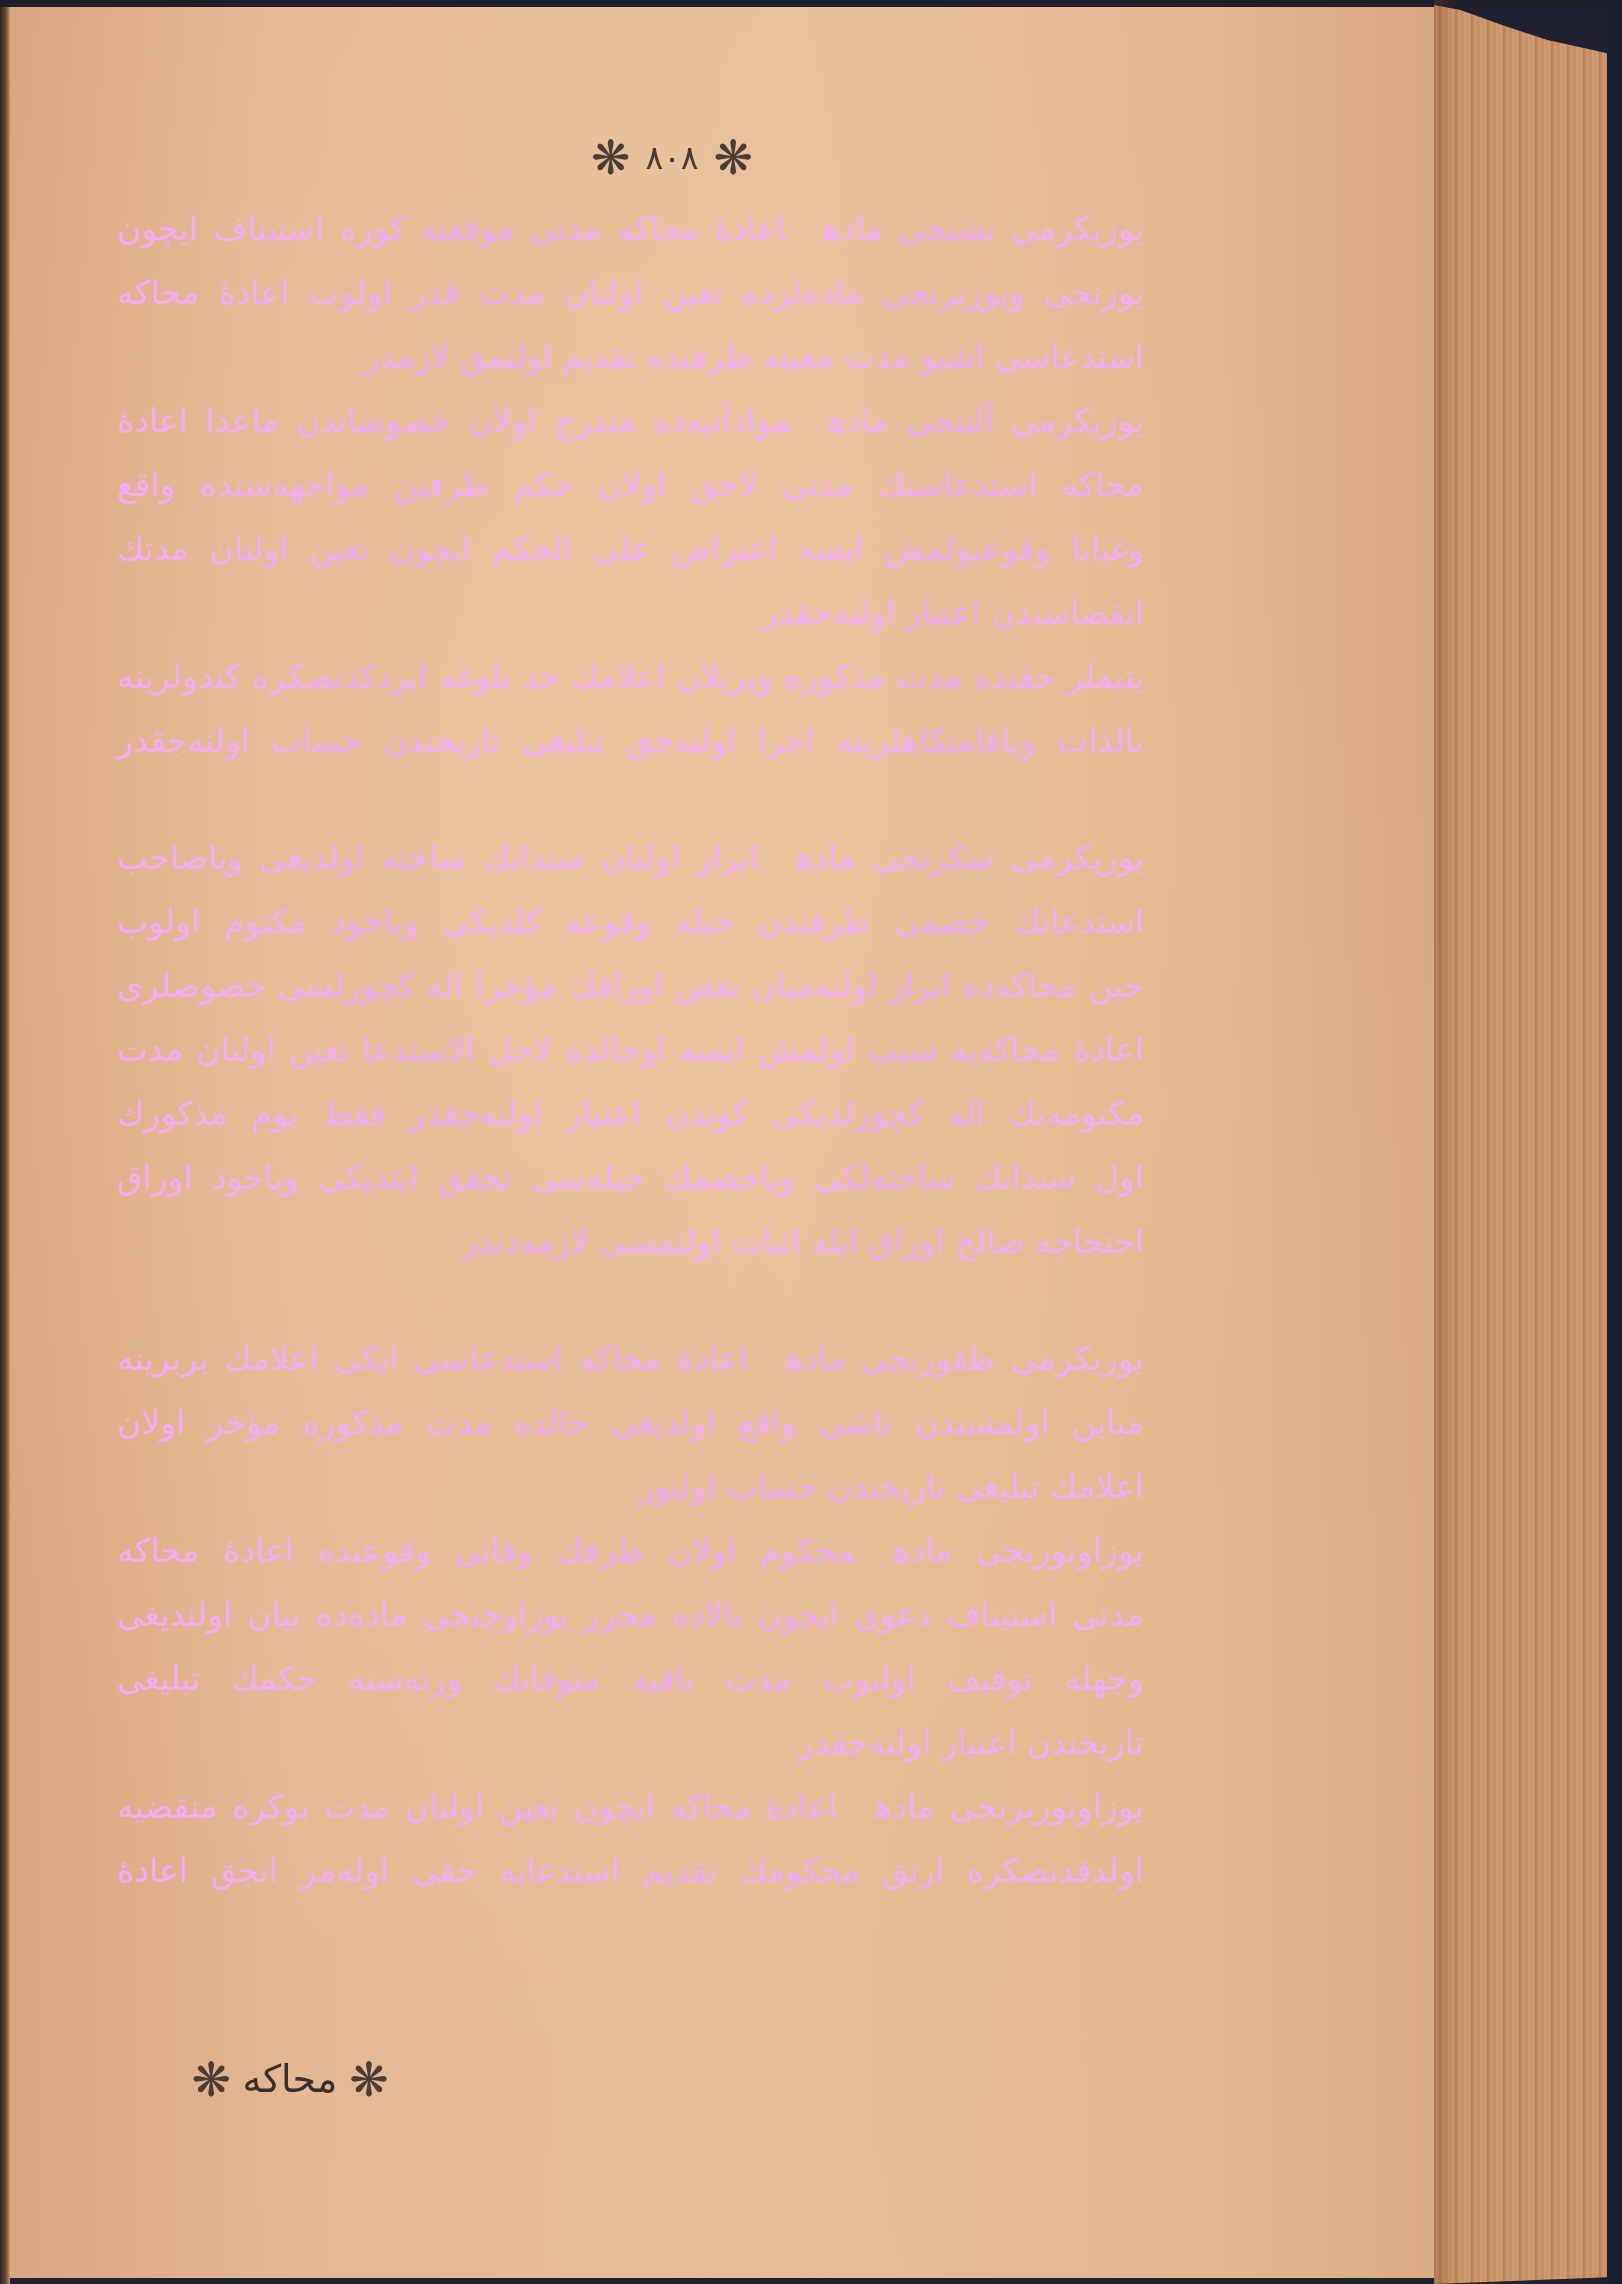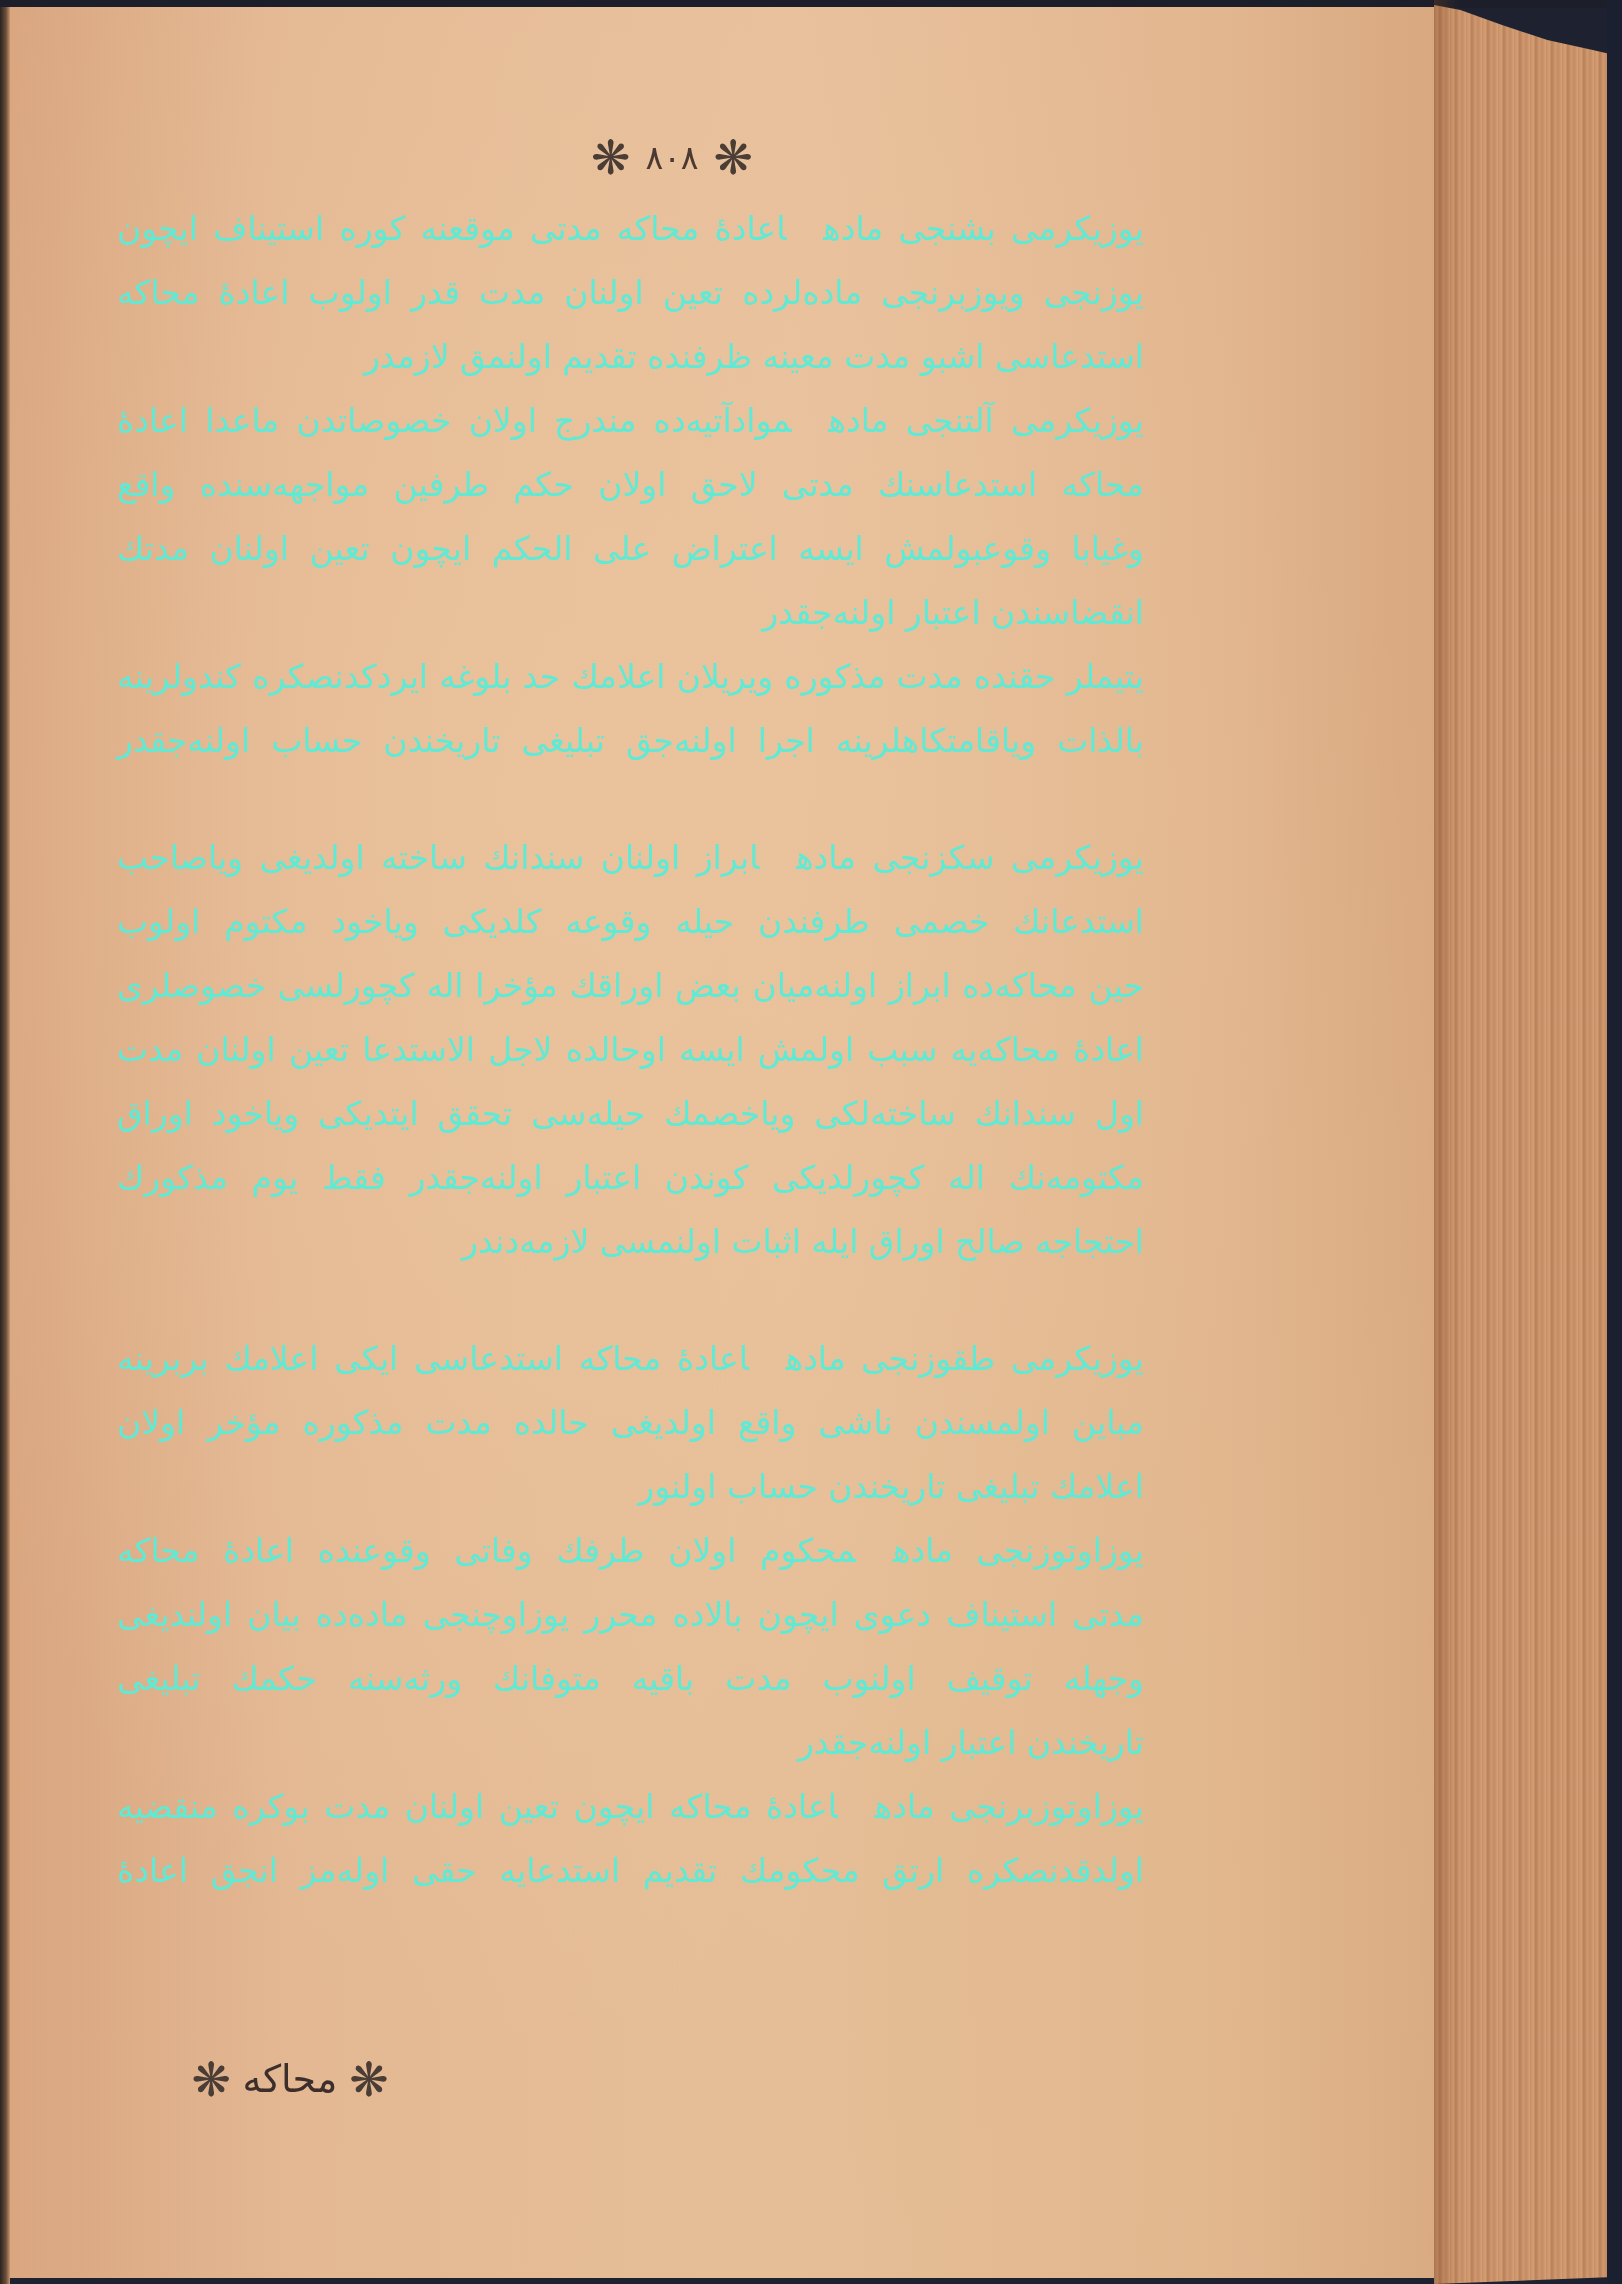--- a/index.html
+++ b/index.html
@@ -84,21 +84,21 @@
       color: #4a3a32;
       direction: rtl;
       letter-spacing: 3.3px;
     }
 
     .text-block {
       position: absolute;
       left: 117px; top: 197px;
       width: 1027px;
       direction: rtl;
-      color: #5eead4;
+      color: #f0abfc;
       font-family: "DejaVu Sans", sans-serif;
       font-size: 33px;
     }
     .line {
       height: 64px;
       line-height: 64px;
       white-space: nowrap;
       text-align: justify;
       text-align-last: justify;
     }
@@ -157,22 +157,22 @@
     <div class="line">وغيابا وقوعبولمش ايسه اعتراض على الحكم ايچون تعين اولنان مدتك</div>
     <div class="line last">انقضاسندن اعتبار اولنه‌جقدر</div>
 
     <div class="line">يتيملر حقنده مدت مذكوره ويريلان اعلامك حد بلوغه ايردكدنصكره كندولرينه</div>
     <div class="line gap-after">بالذات وياقامتكاهلرينه اجرا اولنه‌جق تبليغى تاريخندن حساب اولنه‌جقدر</div>
 
     <div class="line"><span class="article-label">يوزيكرمى سكزنجى ماده</span><span>ابراز اولنان سندانك ساخته اولديغى وياصاحب</span></div>
     <div class="line">استدعانك خصمى طرفندن حيله وقوعه كلديكى وياخود مكتوم اولوب</div>
     <div class="line">حين محاكه‌ده ابراز اولنه‌ميان بعض اوراقك مؤخرا اله كچورلسى خصوصلرى</div>
     <div class="line">اعادهٔ محاكه‌يه سبب اولمش ايسه اوحالده لاجل الاستدعا تعين اولنان مدت</div>
+    <div class="line">مكتومه‌نك اله كچورلديكى كوندن اعتبار اولنه‌جقدر فقط يوم مذكورك</div>
     <div class="line">اول سندانك ساخته‌لكى وياخصمك حيله‌سى تحقق ايتديكى وياخود اوراق</div>
-    <div class="line">مكتومه‌نك اله كچورلديكى كوندن اعتبار اولنه‌جقدر فقط يوم مذكورك</div>
     <div class="line last gap-after">احتجاجه صالح اوراق ايله اثبات اولنمسى لازمه‌دندر</div>
 
     <div class="line"><span class="article-label">يوزيكرمى طقوزنجى ماده</span><span>اعادهٔ محاكه استدعاسى ايكى اعلامك بربرينه</span></div>
     <div class="line">مباين اولمسندن ناشى واقع اولديغى حالده مدت مذكوره مؤخر اولان</div>
     <div class="line last">اعلامك تبليغى تاريخندن حساب اولنور</div>
 
     <div class="line"><span class="article-label">يوزاوتوزنجى ماده</span><span>محكوم اولان طرفك وفاتى وقوعنده اعادهٔ محاكه</span></div>
     <div class="line">مدتى استيناف دعوى ايچون بالاده محرر يوزاوچنجى ماده‌ده بيان اولنديغى</div>
     <div class="line">وجهله توقيف اولنوب مدت باقيه متوفانك ورثه‌سنه حكمك تبليغى</div>
     <div class="line last">تاريخندن اعتبار اولنه‌جقدر</div>

